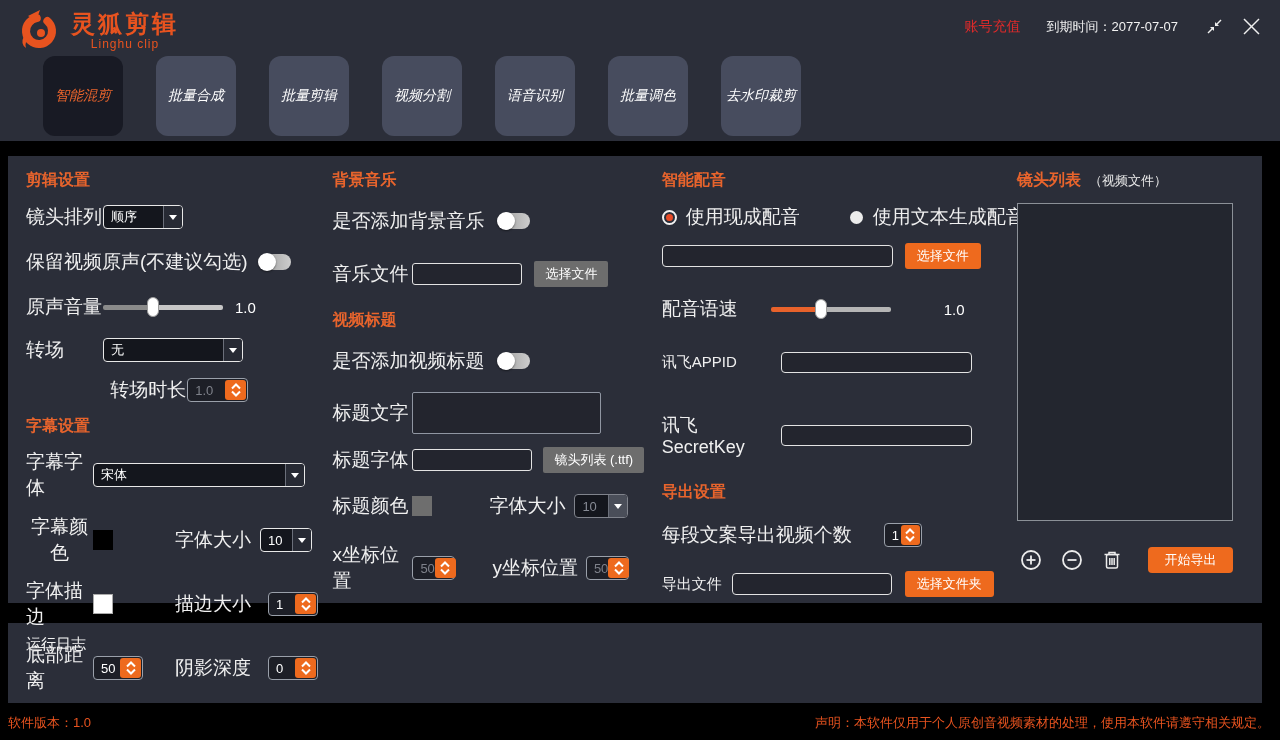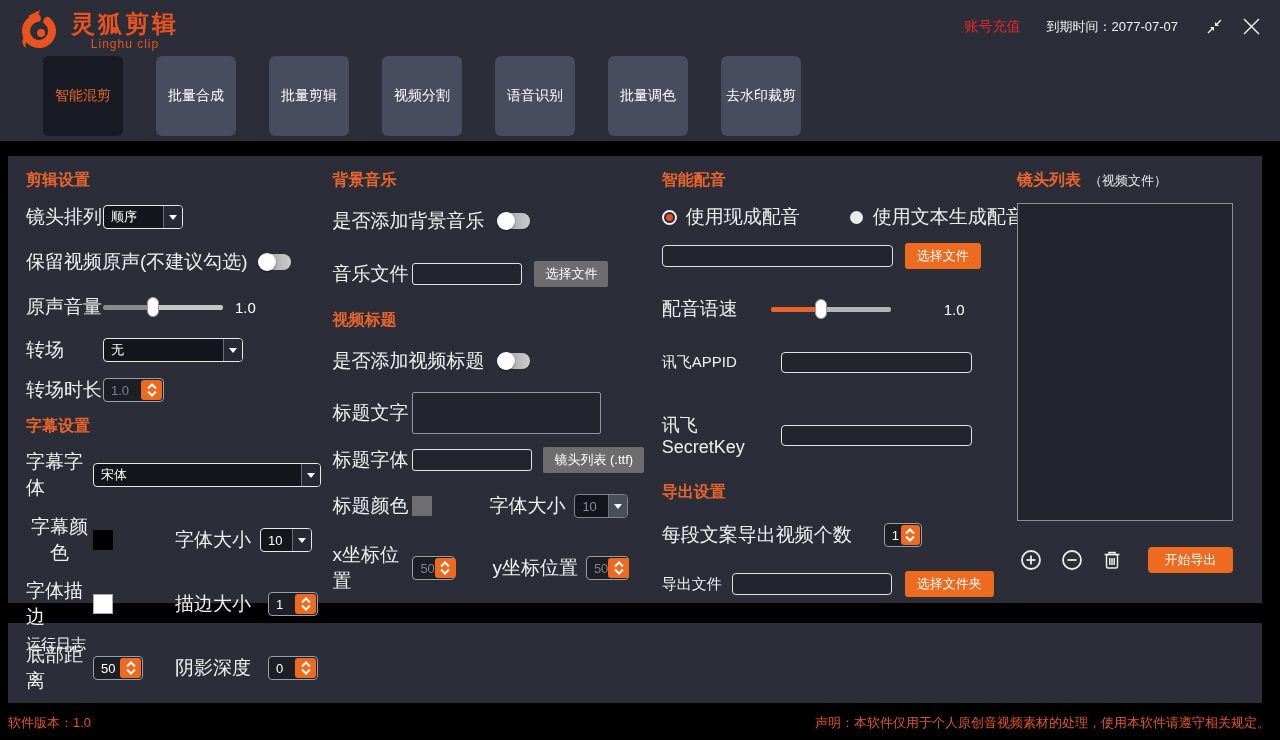--- a/index.html
+++ b/index.html
@@ -15,23 +15,23 @@
   .logo-cn { color:#e8531f; font-size:24px; font-weight:bold; letter-spacing:3px; line-height:1.1; }
   .logo-en { color:#e8531f; font-size:12px; text-align:center; letter-spacing:1px; }
   .top-right { display:flex; align-items:center; gap:26px; margin-top:10px; }
   .recharge { color:#e12a2a; font-size:14px; cursor:pointer; }
   .expiry { color:#f2f2f2; font-size:13px; }
   .winbtns { display:flex; align-items:center; gap:16px; }
   .winbtn { cursor:pointer; display:flex; }
 
   
   .tabs { display:flex; gap:33px; padding-left:43px; margin-top:2px; }
-  .tab { width:80px; height:80px; border-radius:6px; background:#474c5e; color:#fff;
+  .tab { width:80px; height:80px; border-radius:12px; background:#474c5e; color:#fff;
          font-size:14px; display:flex; align-items:center; justify-content:center;
-         cursor:pointer; white-space:nowrap; }
+         cursor:pointer; white-space:nowrap;font-style:italic; }
   .tab.active { background:#181a24; color:#e8642c; }
 
   
   .main { background:#2b2e39; margin:15px 18px 0 8px; height:447px;
           display:flex; padding:14px 0 0 18px; }
   .col1 { width:307px; } .col2 { width:330px; } .col3 { width:356px; }
   .col4 { flex:1; padding-right:29px; }
   .h { color:#e8642c; font-size:16px; font-weight:bold; margin-bottom:13px; }
   .h .sub { color:#e9e9e9; font-size:13px; font-weight:normal; margin-left:8px; }
   .row { display:flex; align-items:center; }
@@ -192,38 +192,38 @@
     </div>
 
     <div class="row" style="margin-bottom:14px;">
       <span class="lbl lw77">转场</span>
       <div class="select" style="width:140px;">
         <span class="val">无</span>
         <span class="arr"></span>
       </div>
     </div>
 
-    <div class="row" style="margin-bottom:13px;">
+    <div class="row" style="margin-bottom:13px;justify-content:center;">
       <span class="lbl lw77">转场时长</span>
       <div class="spin disabled" style="width:61px;">
         <span class="val">1.0</span>
         <span class="btn">
           <svg width="12" height="16" viewBox="0 0 12 16" fill="none" stroke="#fff" stroke-width="2">
             <polyline points="2,6.5 6,2.5 10,6.5"></polyline>
               <polyline points="2,9.5 6,13.5 10,9.5"></polyline>
           </svg>
         </span>
       </div>
     </div>
 
     <div class="h" style="margin-bottom:12px;">字幕设置</div>
 
     <div class="row" style="margin-bottom:13px;">
       <span class="lbl lw67">字幕字体</span>
-      <div class="select" style="width:228px;">
+      <div class="select" style="width:212px;">
         <span class="val">宋体</span>
         <span class="arr"></span>
       </div>
     </div>
 
     <div class="row" style="margin-bottom:12px;text-align:center;">
       <span class="row" style="width:149px;">
         <span class="lbl lw67">字幕颜色</span>
         <span class="swatch sw-black"></span>
       </span>

